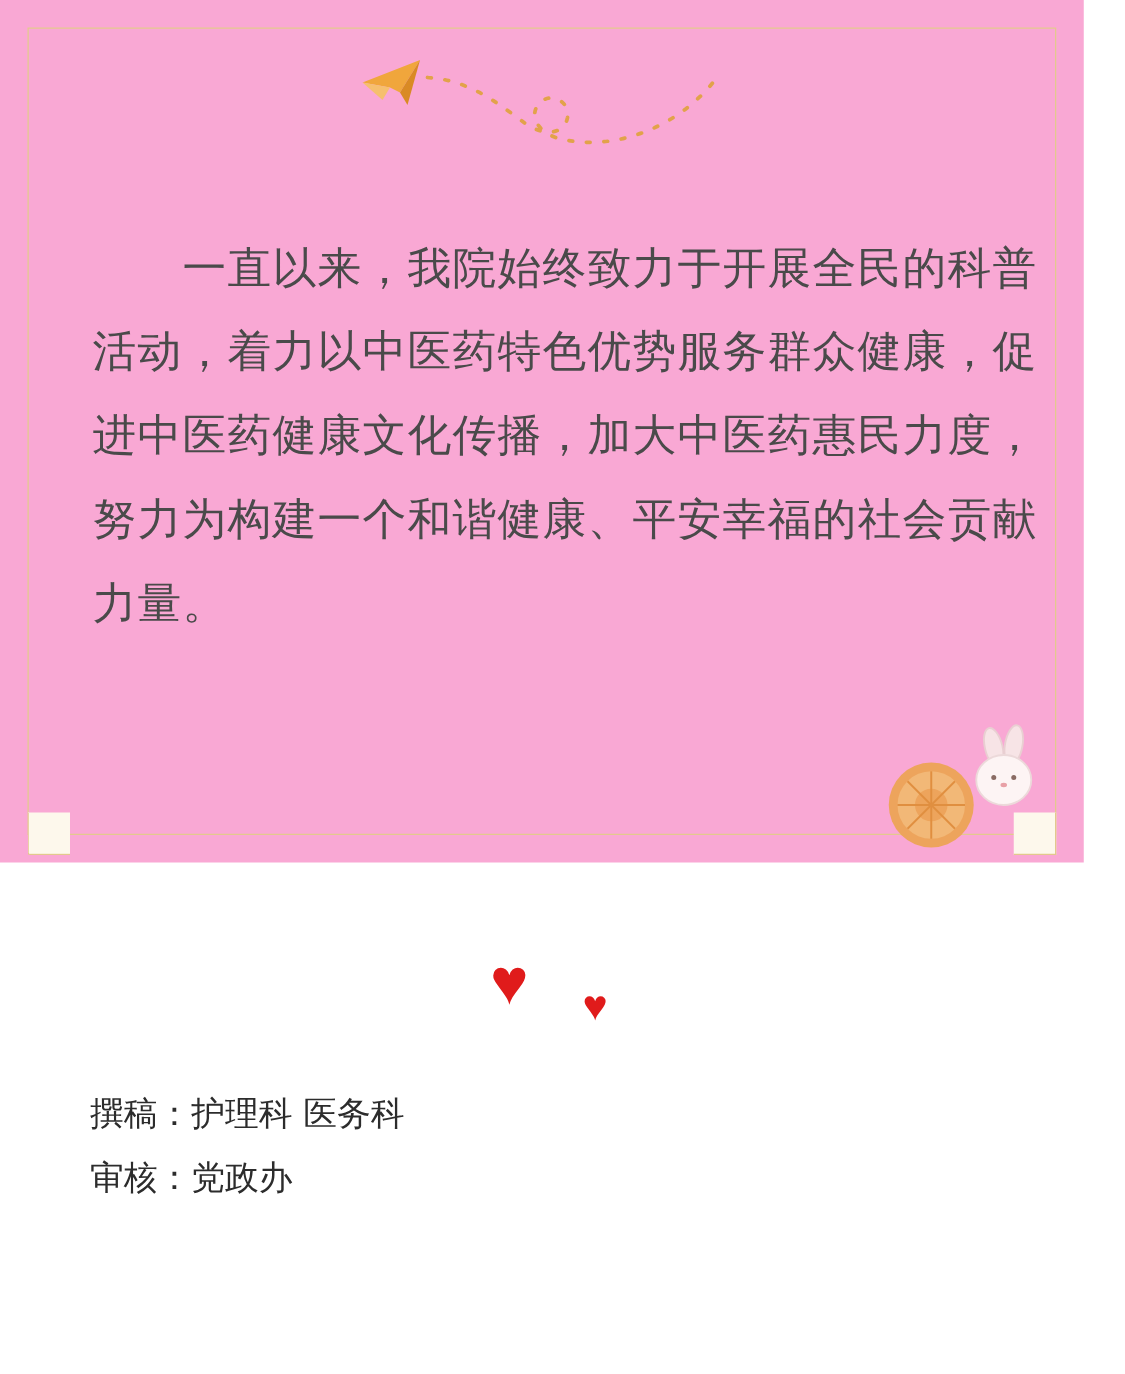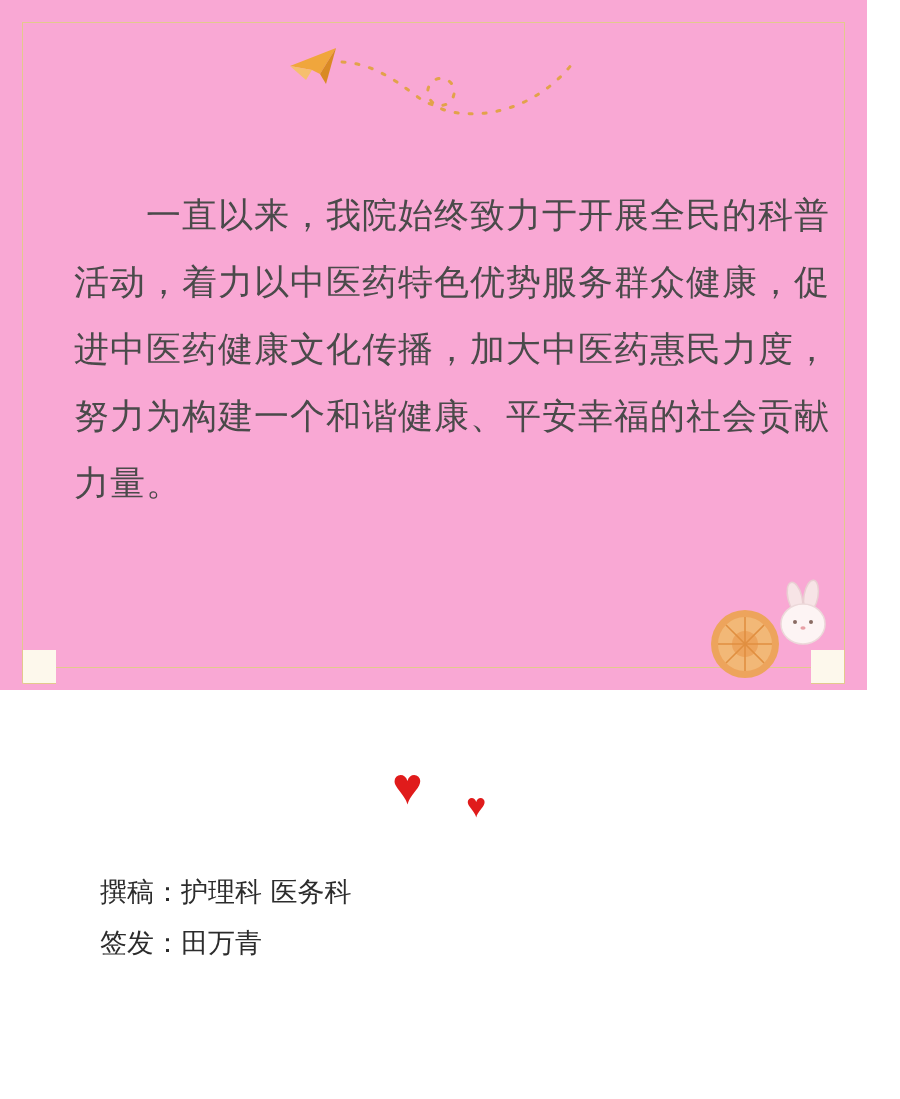--- a/index.html
+++ b/index.html
@@ -114,21 +114,21 @@
   }
   .heart.small {
     left: 466px;
     top: 28px;
     font-size: 34px;
   }
 
   
   .credits {
     position: absolute;
-    left: 100px;
+    left: 72px;
     top: 866px;
     font-family: "DejaVu Sans", sans-serif;
     font-size: 27px;
     line-height: 51px;
     color: #2c2c2c;
   }
   .credit-line {
     white-space: pre;
   }
 </style>
@@ -182,14 +182,14 @@
   </div>
 </div>
 
 <div class="hearts">
   <span class="heart big">♥</span>
   <span class="heart small">♥</span>
 </div>
 
 <div class="credits">
   <div class="credit-line">撰稿：护理科 医务科</div>
-  <div class="credit-line">签发：田万青</div>
+  <div class="credit-line">审核：党政办</div>
 </div>
 
 </body></html>

